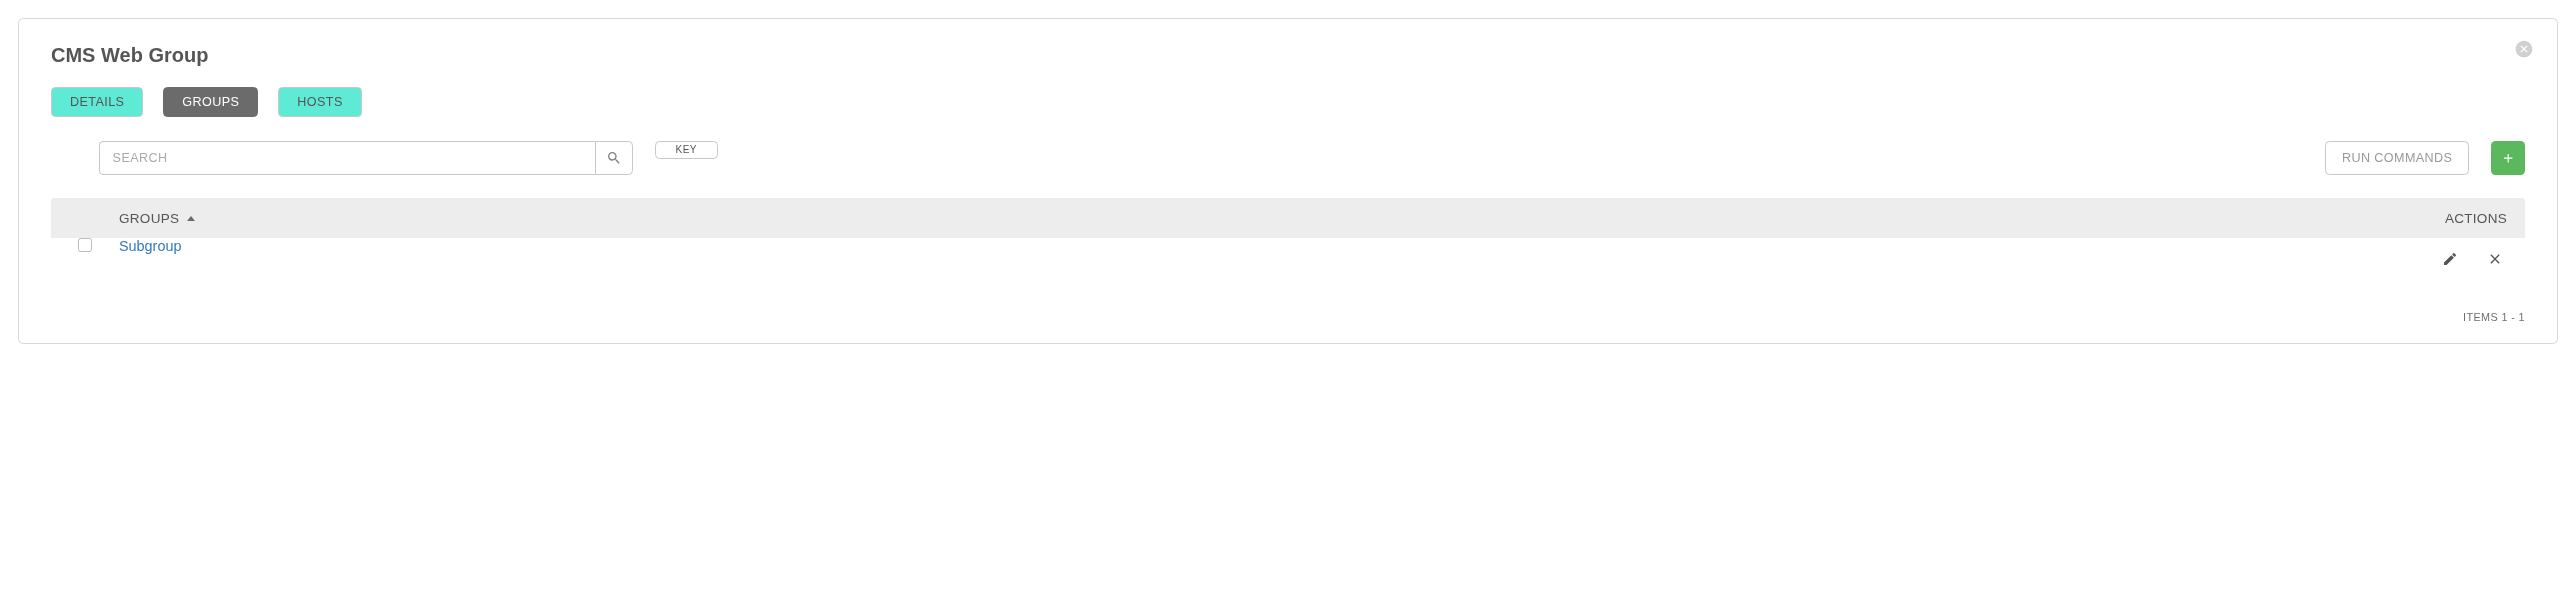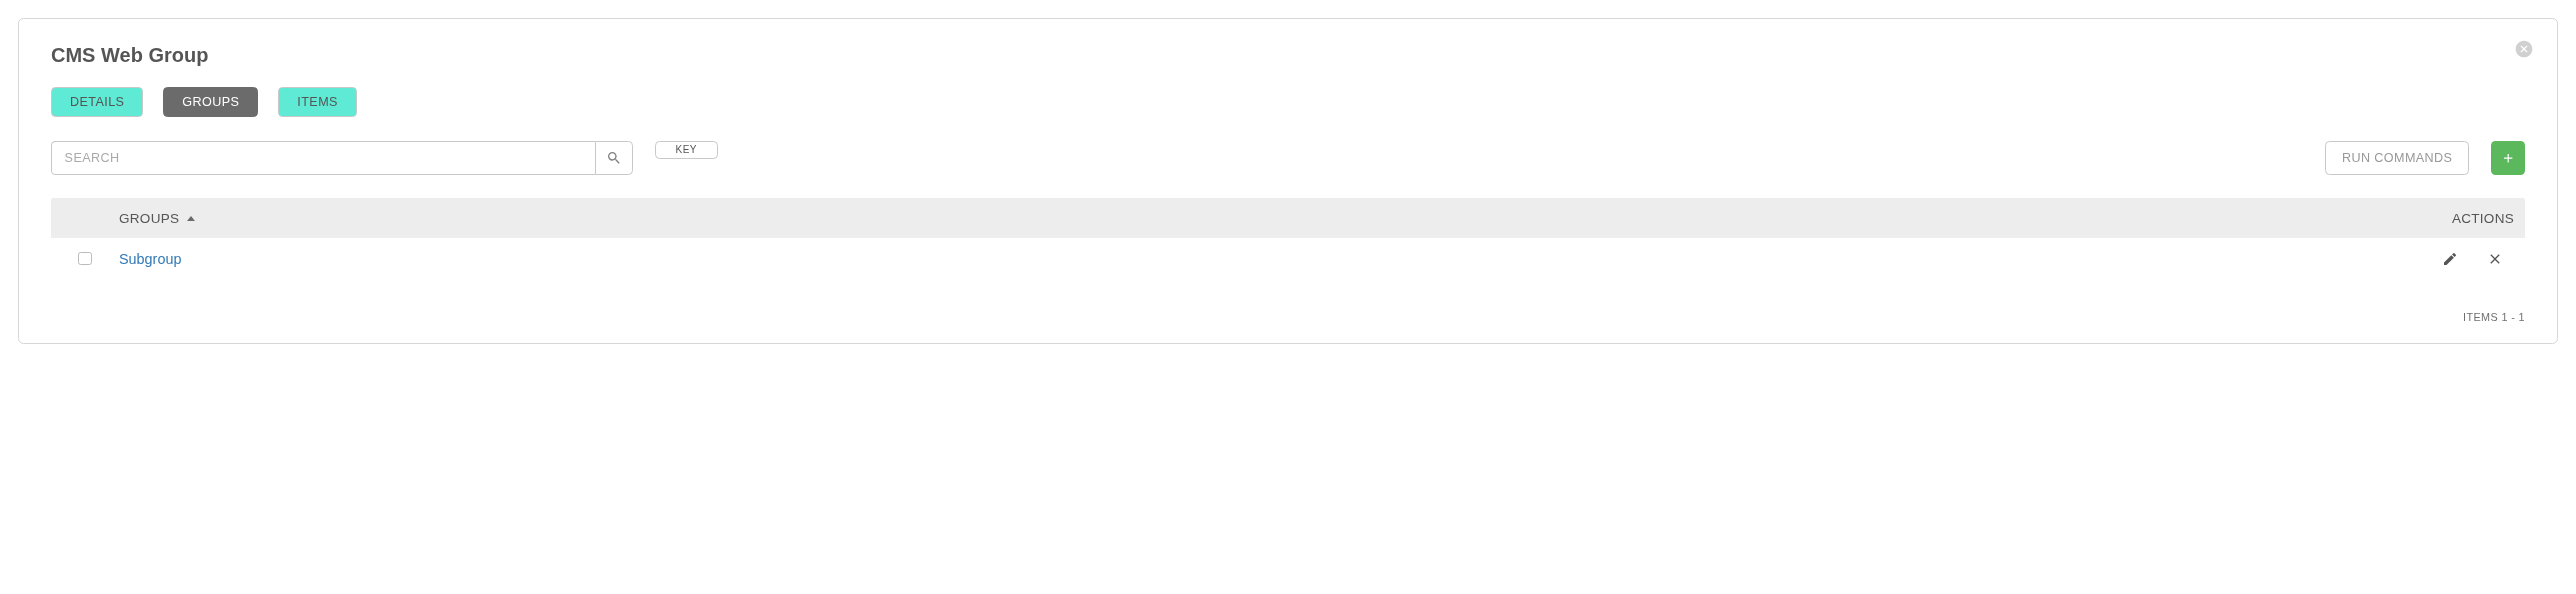--- a/index.html
+++ b/index.html
@@ -76,20 +76,21 @@
     .search-input {
       flex: 1;
       border: 0.9px solid #c8c8c8;
       border-right: none;
       border-radius: 4.5px 0 0 4.5px;
       padding: 0 12.6px;
       font-size: 12.6px;
       font-family: inherit;
       color: #a16207;
       outline: none;
+      margin-left: 48px;
     }
     .search-input::placeholder {
       color: #aaa;
       letter-spacing: 0.4px;
     }
     .search-btn {
       width: 38px;
       border: 0.9px solid #c8c8c8;
       background: #ffffff;
       border-radius: 0 4.5px 4.5px 0;
@@ -168,28 +169,27 @@
     .sort-arrow {
       width: 0;
       height: 0;
       border-left: 4.5px solid transparent;
       border-right: 4.5px solid transparent;
       border-bottom: 5.4px solid #6a6a6a;
     }
     .col-actions {
       width: 99px;
       text-align: right;
-      padding-right: 11px;
+      padding-right: 18px;
       font-size: 13.5px;
       color: #555;
       letter-spacing: 0.3px;
     }
     .table-row {
       display: flex;
-      align-items: center;
       height: 41px;
     }
     .row-checkbox-cell {
       width: 68px;
       display: flex;
       justify-content: center;
     }
     .row-checkbox {
       width: 13.5px;
       height: 13.5px;
@@ -244,21 +244,21 @@
     <svg viewBox="0 0 24 24">
       <path d="M12 2C6.48 2 2 6.48 2 12s4.48 10 10 10 10-4.48 10-10S17.52 2 12 2zm4.3 13.24l-1.06 1.06L12 13.06l-3.24 3.24-1.06-1.06L10.94 12 7.7 8.76l1.06-1.06L12 10.94l3.24-3.24 1.06 1.06L13.06 12l3.24 3.24z"></path>
     </svg>
   </div>
 
   <div class="panel-title">CMS Web Group</div>
 
   <div class="tabs">
     <button class="tab">DETAILS</button>
     <button class="tab active">GROUPS</button>
-    <button class="tab">ITEMS</button>
+    <button class="tab">HOSTS</button>
   </div>
 
   <div class="toolbar">
     <div class="search-group">
       <input class="search-input" type="text" placeholder="SEARCH" style="">
       <button class="search-btn">
         <svg viewBox="0 0 24 24">
           <path d="M15.5 14h-.79l-.28-.27A6.471 6.471 0 0016 9.5 6.5 6.5 0 109.5 16c1.61 0 3.09-.59 4.23-1.57l.27.28v.79l5 4.99L20.49 19l-4.99-5zm-6 0C7.01 14 5 11.99 5 9.5S7.01 5 9.5 5 14 7.01 14 9.5 11.99 14 9.5 14z"></path>
         </svg>
       </button>

